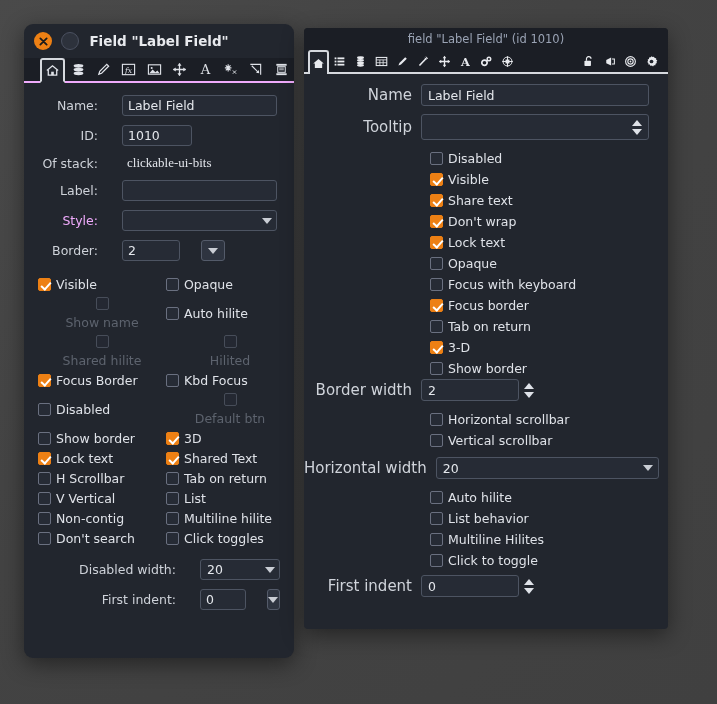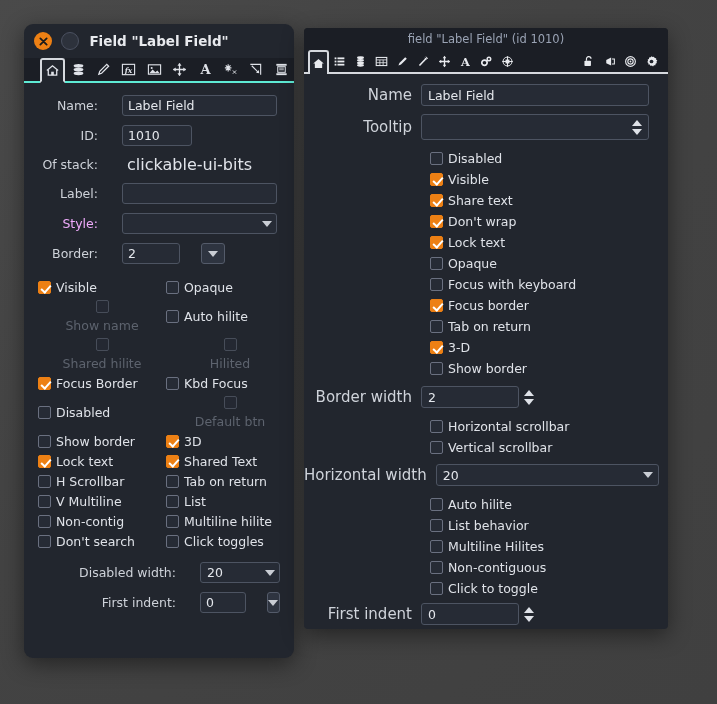--- a/index.html
+++ b/index.html
@@ -52,23 +52,22 @@
     font-size: 13.5px;
     font-weight: bold;
     pointer-events: none;
   }
 
   .toolbar-left {
     height: 25px;
     background: #1b1e25;
     display: flex;
     align-items: flex-end;
-    border-bottom: 2px solid #5eead4;
+    border-bottom: 2px solid #f0abfc;
     padding-left: 16px;
-    font-weight: bold;
   }
   .tbi {
     width: 26px; height: 23px;
     display: flex; align-items: center; justify-content: center;
     color: #d7dae0;
     cursor: pointer;
     position: relative;
   }
   .tbi.active {
     background: #22262e;
@@ -101,21 +100,21 @@
     border: 1px solid #4d5462;
     border-radius: 3px;
     height: 21px;
     color: #e4e7ec;
     font-size: 12.5px;
     padding: 0 5px;
     display: flex; align-items: center;
     font-family: inherit;
   }
   .plain {
-    color: #e1e4ea; font-size: 16px;
+    color: #e1e4ea; font-size: 13px; font-family: Liberation Serif, serif;
   }
   .combo {
     background: #262b35;
     border: 1px solid #4d5462;
     border-radius: 3px;
     height: 21px;
     color: #e4e7ec;
     font-size: 12.5px;
     padding: 0 4px 0 6px;
     display: flex; align-items: center; justify-content: space-between;
@@ -465,21 +464,21 @@
     <div class="chk">
         <span class="box"></span>
         <span>H Scrollbar</span>
       </div>
     <div class="chk">
         <span class="box"></span>
         <span>Tab on return</span>
       </div>
     <div class="chk">
         <span class="box"></span>
-        <span>V Multiline</span>
+        <span>V Vertical</span>
       </div>
     <div class="chk">
         <span class="box"></span>
         <span>List</span>
       </div>
     <div class="chk">
         <span class="box"></span>
         <span>Non-contig</span>
       </div>
     <div class="chk">
@@ -669,21 +668,21 @@
       <div class="rchk">
           <span class="box on"></span>
           <span>3-D</span>
         </div>
       <div class="rchk">
           <span class="box"></span>
           <span>Show border</span>
         </div>
     </div>
 
-    <div class="rrow" style="margin-top:7px">
+    <div class="rrow" style="">
       <div class="rlbl">Border width</div>
       <div class="rfld" style="width:98px">2</div>
       <div class="spin">
         <span class="sp-up"></span>
         <span class="sp-dn"></span>
       </div>
     </div>
 
     <div class="rchk-wrap">
       <div class="rchk">
@@ -709,24 +708,20 @@
           <span class="box"></span>
           <span>Auto hilite</span>
         </div>
       <div class="rchk">
           <span class="box"></span>
           <span>List behavior</span>
         </div>
       <div class="rchk">
           <span class="box"></span>
           <span>Multiline Hilites</span>
-        </div>
-      <div class="rchk">
-          <span class="box"></span>
-          <span>Non-contiguous</span>
         </div>
       <div class="rchk">
           <span class="box"></span>
           <span>Click to toggle</span>
         </div>
     </div>
 
     <div class="rrow" style="margin-top:4px">
       <div class="rlbl">First indent</div>
       <div class="rfld" style="width:98px">0</div>

